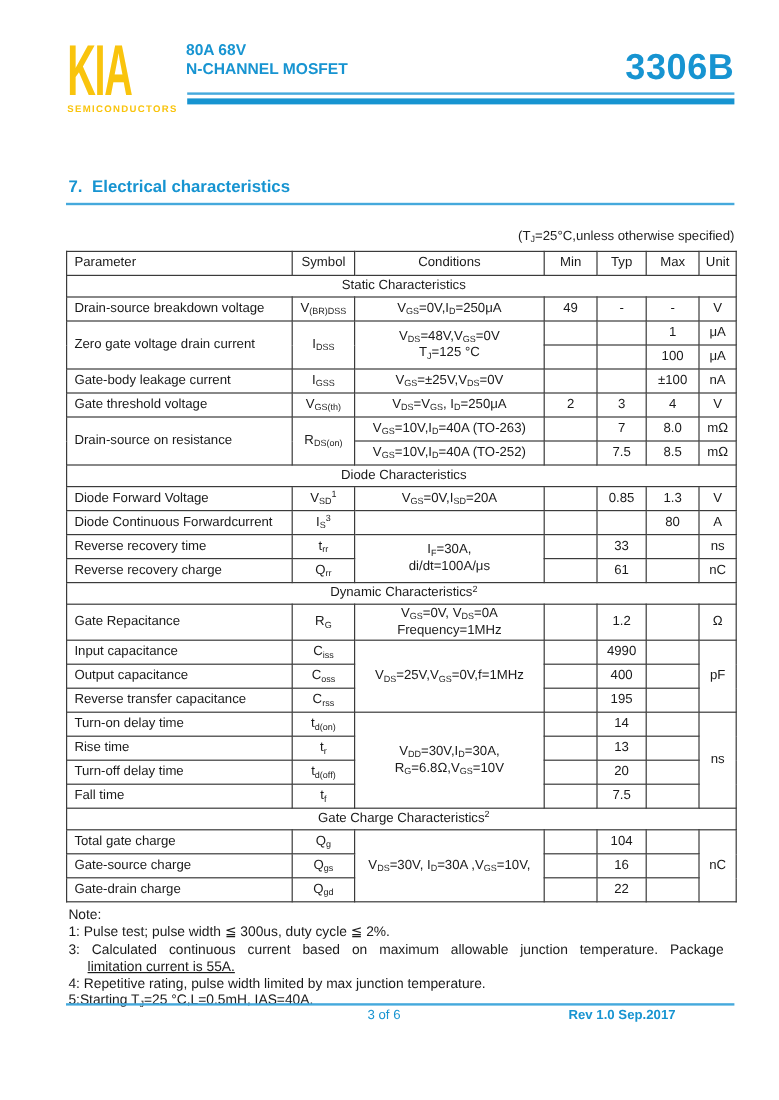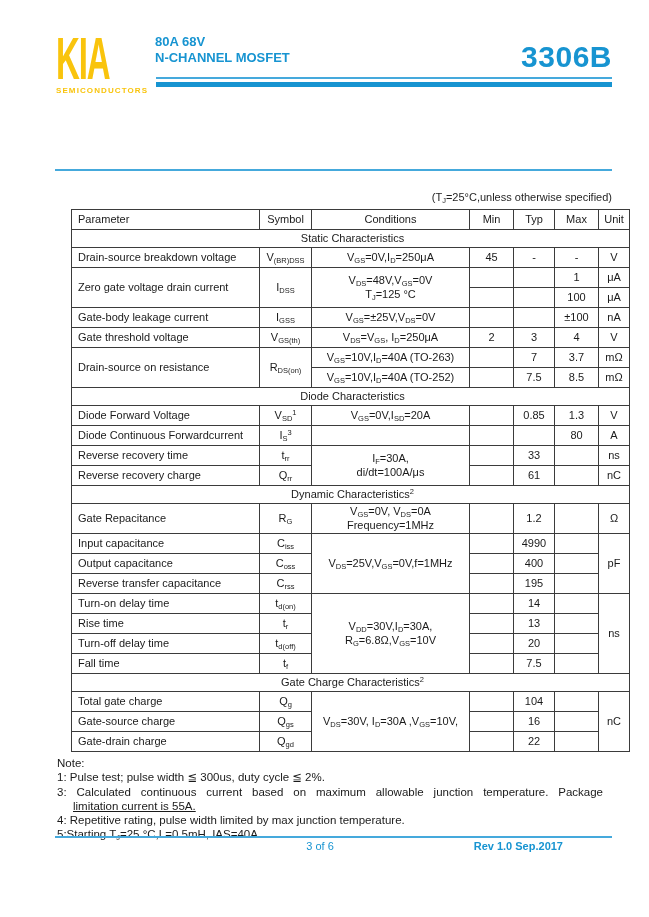--- a/index.html
+++ b/index.html
@@ -18,21 +18,21 @@
   .devtype{position:absolute;left:155px;top:50px;font-size:13px;font-weight:700;color:var(--blue);}
   .part-no{position:absolute;right:37px;top:40px;font-size:30px;font-weight:600;color:var(--blue);letter-spacing:0.5px;}
   .rule-thin{position:absolute;left:156px;top:77px;width:456px;height:2px;background:var(--blue-light);}
   .rule-thick{position:absolute;left:156px;top:82px;width:456px;height:5px;background:var(--blue);}
   
   .sec-title{position:absolute;left:57px;top:147px;font-size:14px;font-weight:700;color:var(--blue);}
   .sec-title .gap{display:inline-block;width:8px;}
   .sec-underline{position:absolute;left:55px;top:169px;width:557px;height:2px;background:var(--blue-light);}
   
   .cond-note{position:absolute;right:37px;top:191px;font-size:11px;color:#1f1f1f;}
-  .char-table{position:absolute;left:71px;top:209px;border-collapse:collapse;table-layout:fixed;width:558px;border-radius:20px;}
+  .char-table{position:absolute;left:55px;top:209px;border-collapse:collapse;table-layout:fixed;width:558px;border-radius:20px;}
   .char-table td,.char-table th{
     border:1px solid #3b3b3b;font-weight:normal;font-size:11px;color:#1a1a1a;
     text-align:center;vertical-align:middle;padding:1px 2px;height:17px;line-height:1.2;
     overflow:hidden;
   }
   .char-table th{height:17px;}
   .c-param{text-align:left !important;padding-left:6px !important;}
   .c-sec{text-align:right;padding-left:6px !important;height:15px !important;}
   sub{font-size:7.5px;vertical-align:-2px;line-height:0;letter-spacing:0;}
   sup{font-size:7.5px;vertical-align:4px;line-height:0;}
@@ -54,20 +54,21 @@
   <div>
     <div class="logo-text">KIA</div>
     <div class="logo-sub">SEMICONDUCTORS</div>
     <div class="rating">80A 68V</div>
     <div class="devtype">N-CHANNEL MOSFET</div>
     <div class="part-no">3306B</div>
     <div class="rule-thin"></div>
     <div class="rule-thick"></div>
   </div>
 
+  <div class="sec-title"><span>7.</span><span class="gap"></span><span>Electrical characteristics</span></div>
   <div class="sec-underline"></div>
 
   <div class="cond-note">(T<sub>J</sub>=25°C,unless otherwise specified)</div>
   <table class="char-table">
     <colgroup>
       <col style="width:188px">
         <col style="width:52px">
         <col style="width:158px">
       <col style="width:44px">
         <col style="width:41px">
@@ -86,21 +87,21 @@
       </tr>
     </thead>
     <tbody>
         <tr>
           <td colspan="7" class="c-sec">Static Characteristics</td>
         </tr>
         <tr>
           <td class="c-param">Drain-source breakdown voltage</td>
           <td class="c-sym">V<sub>(BR)DSS</sub></td>
           <td class="c-cond">V<sub>GS</sub>=0V,I<sub>D</sub>=250μA</td>
-          <td class="c-num">45</td>
+          <td class="c-num">49</td>
           <td class="c-num">-</td>
           <td class="c-num">-</td>
           <td class="c-num">V</td>
         </tr>
         <tr style="height: 16px;">
           <td class="c-param" rowspan="2">Zero gate voltage drain current</td>
           <td class="c-sym" rowspan="2">I<sub>DSS</sub></td>
           <td class="c-cond" rowspan="2">V<sub>DS</sub>=48V,V<sub>GS</sub>=0V<br>T<sub>J</sub>=125 °C</td>
           <td class="c-num"></td>
           <td class="c-num"></td>
@@ -130,21 +131,21 @@
           <td class="c-num">3</td>
           <td class="c-num">4</td>
           <td class="c-num">V</td>
         </tr>
         <tr style="height: 16px;">
           <td class="c-param" rowspan="2">Drain-source on resistance</td>
           <td class="c-sym" rowspan="2">R<sub>DS(on)</sub></td>
           <td class="c-cond">V<sub>GS</sub>=10V,I<sub>D</sub>=40A (TO-263)</td>
           <td class="c-num"></td>
           <td class="c-num">7</td>
-          <td class="c-num">3.7</td>
+          <td class="c-num">8.0</td>
           <td class="c-num">mΩ</td>
         </tr>
         <tr style="height: 16px;">
           <td class="c-cond">V<sub>GS</sub>=10V,I<sub>D</sub>=40A (TO-252)</td>
           <td class="c-num"></td>
           <td class="c-num">7.5</td>
           <td class="c-num">8.5</td>
           <td class="c-num">mΩ</td>
         </tr>
         <tr>

